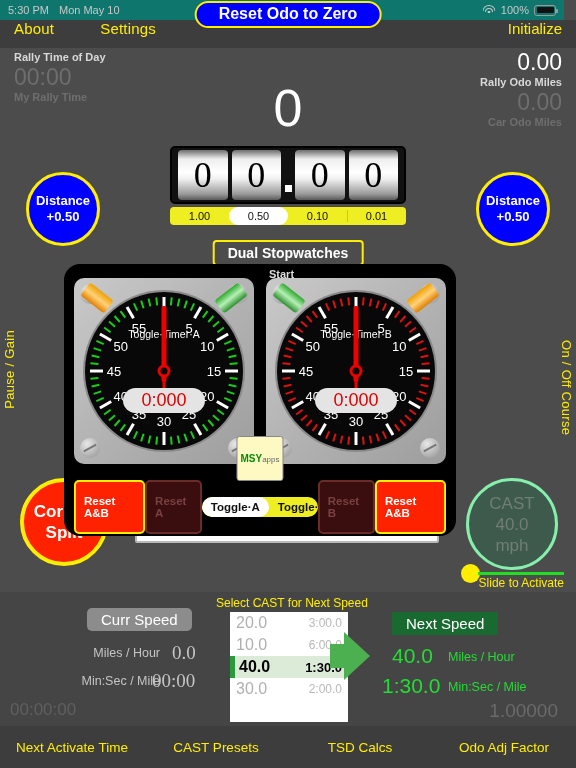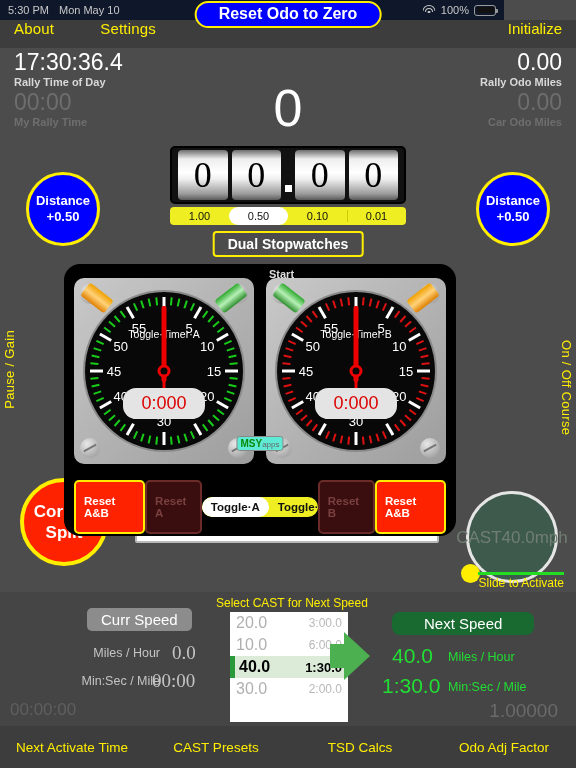--- a/index.html
+++ b/index.html
@@ -6,22 +6,22 @@
   html, body {
     width:576px; height:768px;
     background:#000;
     font-family:"Liberation Sans", sans-serif;
     overflow:hidden;
   }
   #app { position:relative; width:576px; height:768px; background:#4c4c4c; }
 
   
   .statusbar{
-    position:absolute; left:0; top:0; width:504px; height:20px;
-    background:#0f172a; color:#c8c8c8; font-size:11px;
+    position:absolute; left:0; top:0; width:564px; height:20px;
+    background:#0f766e; color:#c8c8c8; font-size:11px;
     display:flex; align-items:center; padding:1px 8px;
   }
   .sb-time{ font-weight:400; }
   .sb-date{ margin-left:10px; }
   .sb-right{ margin-left:auto; display:flex; align-items:center; gap:5px; }
   .wifi{ width:13px; height:10px; position:relative; display:inline-block; }
   .wifi i{ position:absolute; border:1.5px solid #c8c8c8; border-bottom:none;
            border-radius:50% 50% 0 0 / 100% 100% 0 0; left:50%; transform:translateX(-50%); }
   .wifi i:nth-child(1){ width:13px; height:6px; top:0; }
   .wifi i:nth-child(2){ width:8px; height:4px; top:2.5px; }
@@ -79,21 +79,21 @@
     width:236px; height:18px; background:#eeee22; border-radius:4px;
     display:flex; align-items:center;
   }
   .seg div{ flex:1; text-align:center; font-size:11px; color:#111; height:100%;
             display:flex; align-items:center; justify-content:center; position:relative; }
   .seg div.sel{ background:#fff; border-radius:9px; }
   .seg div:not(.sel)+div:not(.sel):before{
     content:""; position:absolute; left:0; top:3px; bottom:3px; width:1px; background:#cccc00; }
 
   .dual-lbl{
-    position:absolute; left:50%; transform:translateX(-50%); top:231px;
+    position:absolute; left:50%; transform:translateX(-50%); top:240px;
     border:2px solid #ffee00; border-radius:4px; background:#4c4c4c;
     color:#fff; font-size:14px; font-weight:bold; padding:3px 13px;
   }
 
   
   .dist-circle{
     position:absolute; top:172px; width:74px; height:74px; border-radius:50%;
     background:#0000ff; border:3px solid #ffee00;
     display:flex; flex-direction:column; align-items:center; justify-content:center;
     color:#fff; font-size:13px; font-weight:bold; line-height:16px;
@@ -108,23 +108,23 @@
   .vert-left{ left:2px; top:330px; transform:rotate(180deg); }
   .vert-right{ right:2px; top:340px; }
 
   .split-circle{
     position:absolute; left:20px; top:478px; width:88px; height:88px; border-radius:50%;
     background:#ff2200; border:4px solid #ffee00;
     display:flex; flex-direction:column; align-items:center; justify-content:center;
     color:#fff; font-size:17px; font-weight:bold; line-height:21px; z-index:1;
   }
   .cast-circle{
-    position:absolute; right:18px; top:491px; width:92px; height:92px; border-radius:50%;
-    background:#3e5a4c; border:3px solid #e5e5e5;
-    display:flex; flex-direction:row; align-items:center; justify-content:center;
+    position:absolute; right:18px; top:478px; width:92px; height:92px; border-radius:50%;
+    background:#3e5a4c; border:3px solid #86efac;
+    display:flex; flex-direction:column; align-items:center; justify-content:center;
     color:#707e73; font-size:17px; line-height:21px; z-index:1;
   }
 
   .slider-row{ position:absolute; right:12px; top:564px; display:flex; align-items:center; z-index:3; }
   .slider-track{ width:86px; height:3px; background:#22dd22; }
   .slider-knob{ width:19px; height:19px; border-radius:50%; background:#ffee00; margin-right:-2px; }
   .slider-lbl{ position:absolute; right:12px; top:576px; color:#ffee00; font-size:12px; z-index:3; }
 
   
   .sw-panel{
@@ -154,25 +154,25 @@
   .dial-num{ position:absolute; color:#fff; font-size:13px; transform:translate(-50%,-50%); }
   .dial-title{ position:absolute; left:50%; top:36px; transform:translateX(-50%);
     color:#fff; font-size:10.5px; white-space:nowrap; }
   .needle{ position:absolute; left:50%; top:14px; width:5px; height:76px;
     background:#ee0000; transform:translateX(-50%); border-radius:2px; }
   .needle-tail{ position:absolute; left:50%; top:79px; width:3px; height:30px;
     background:#ee0000; transform:translateX(-50%); }
   .hub{ position:absolute; left:50%; top:50%; transform:translate(-50%,-50%);
     width:13px; height:13px; border-radius:50%; border:3px solid #ee0000; background:#080808; }
   .readout{ position:absolute; left:50%; top:96px; transform:translateX(-50%);
-    width:82px; height:31px; border-radius:13px; background:#e4e4e4;
+    width:82px; height:25px; border-radius:13px; background:#e4e4e4;
     display:flex; align-items:center; justify-content:center;
     color:#dd0000; font-size:18px; }
   .msy{ position:absolute; left:50%; top:172px; transform:translateX(-50%);
-    background:#5eead4; border:1px solid #888; border-radius:3px; padding:1px 3px;
+    background:#fef9c3; border:1px solid #888; border-radius:3px; padding:16px 3px;
     font-size:10px; font-weight:bold; z-index:5; }
   .msy b{ color:#0a8a0a; } .msy span{ color:#666; font-weight:normal; font-size:8px; }
 
   .btn-row{ position:absolute; left:0; right:0; top:216px; display:flex;
     align-items:center; padding:0 10px; }
   .btn{ border-radius:5px; font-size:11.5px; font-weight:bold; padding:13px 8px; }
   .btn-active{ background:#ff2200; border:2px solid #ffee00; color:#fff; }
   .btn-dim{ background:#3a0e0e; border:2px solid #6b2b2b; color:#7a4040; }
   .toggle-grp{ display:flex; border-radius:11px; overflow:hidden; background:#eeee22; margin:0 auto; }
   .toggle-grp div{ font-size:11.5px; font-weight:bold; padding:4px 9px; color:#111; }
@@ -197,21 +197,21 @@
   .prow{ height:22px; display:flex; align-items:center; justify-content:space-between;
     padding:0 6px; font-size:16px; color:#b0b0b0; }
   .prow .t{ font-size:12px; color:#b8b8b8; }
   .prow.sel{ background:#dcead8; color:#000; font-weight:bold; border-left:5px solid #2a9a3a; padding-left:4px; }
   .prow.sel .t{ color:#000; font-size:13px; font-weight:bold; }
   .arrow{ position:absolute; left:344px; top:40px; width:0; height:0;
     border-top:24px solid transparent; border-bottom:24px solid transparent;
     border-left:26px solid #4caf50; }
   .arrow-stem{ position:absolute; left:330px; top:52px; width:18px; height:24px; background:#4caf50; }
   .next-speed{ position:absolute; left:392px; top:20px; background:#186a31;
-    color:#fff; font-size:15px; padding:3px 32px; border-radius:8px; }
+    color:#fff; font-size:15px; padding:3px 14px; border-radius:0; }
   .ns-val{ position:absolute; color:#22dd33; font-size:21px; }
   .ns-lbl{ position:absolute; color:#22dd33; font-size:12.5px; }
 
   
   .toolbar{ position:absolute; left:0; top:726px; width:576px; height:42px;
     background:#3d3d3d; display:flex; align-items:center; }
   .toolbar div{ flex:1; text-align:center; color:#ffee00; font-size:13.5px; }
 </style>
 </head>
 <body>
@@ -235,21 +235,20 @@
   </div>
 
   <div class="navbar">
     <span class="nav-btn">About</span>
     <span class="nav-btn nav-settings">Settings</span>
     <span class="nav-right">Initialize</span>
   </div>
   <div class="reset-odo">Reset Odo to Zero</div>
 
   <div class="top-left">
-    <div class="big-val">17:30:36.4</div>
     <div class="small-lbl">Rally Time of Day</div>
     <div class="dim-val">00:00</div>
     <div class="dim-lbl">My Rally Time</div>
   </div>
   <div class="top-right">
     <div class="big-val">0.00</div>
     <div class="small-lbl">Rally Odo Miles</div>
     <div class="dim-val">0.00</div>
     <div class="dim-lbl">Car Odo Miles</div>
   </div>

